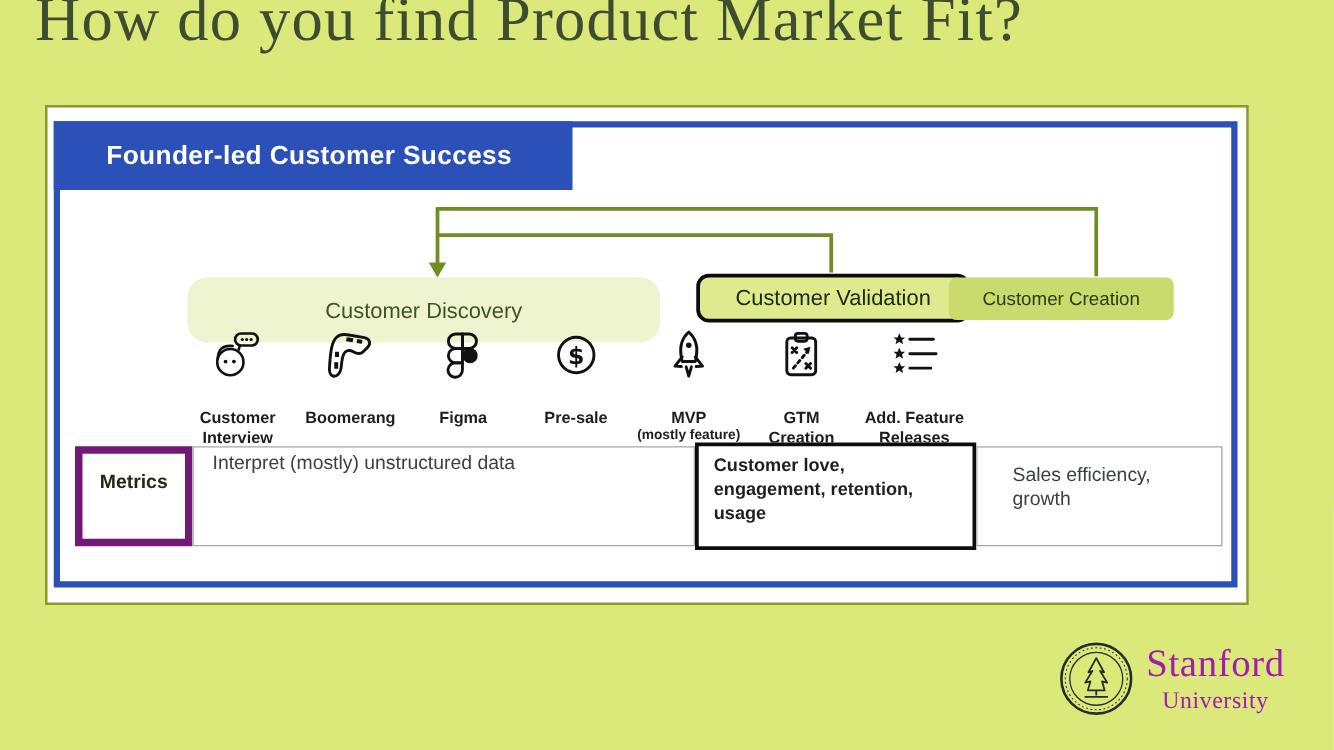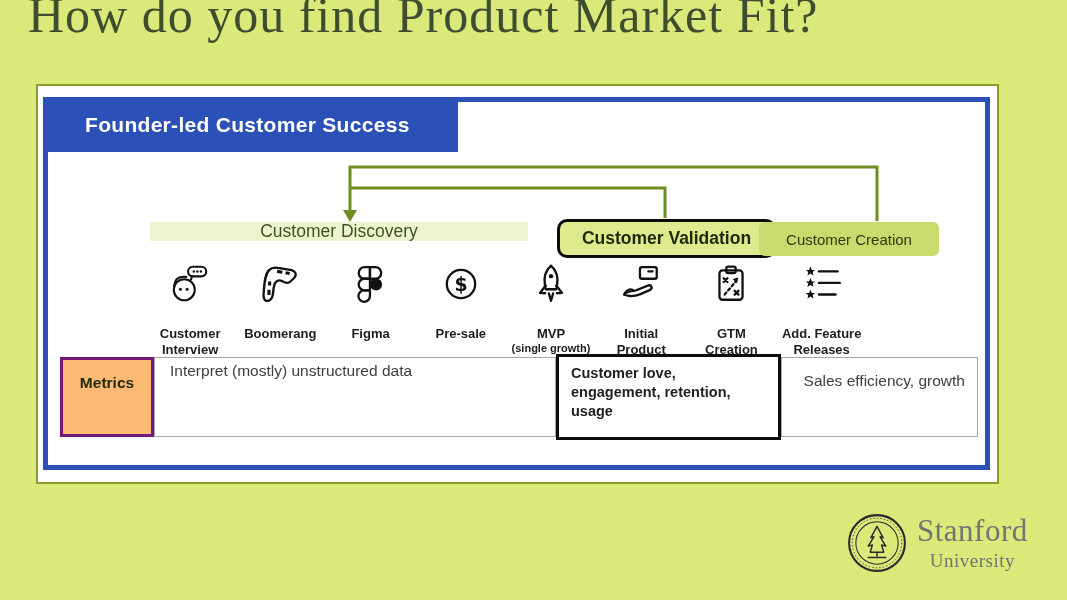--- a/index.html
+++ b/index.html
@@ -17,51 +17,51 @@
     background:#ffffff; border:2px solid #8a9a2b; }
   .blue-panel { position:absolute; left:43px; top:97px; width:947px; height:373px;
     background:#ffffff; border:5px solid #2b50b7; }
   .header-bar { position:absolute; left:43px; top:97px; width:415px; height:55px;
     background:#2b50b7; color:#ffffff; display:flex; align-items:center;
     padding-left:42px; font-size:21px; font-weight:700; letter-spacing:.3px; }
 
   .connectors { position:absolute; left:0; top:0; width:1067px; height:600px; pointer-events:none; }
 
   .stage { position:absolute; display:flex; align-items:center; justify-content:center; }
-  .stage-discovery { left:150px; top:222px; width:378px; height:19px;
-    background:#eef4d0; border-radius:0; color:#3e5322; font-size:17.5px; }
+  .stage-discovery { left:150px; top:222px; width:378px; height:52px;
+    background:#eef4d0; border-radius:16px; color:#3e5322; font-size:17.5px; }
   .stage-validation { left:557px; top:219px; width:219px; height:39px;
     background:#dfe98d; border:3px solid #0c0c0c; border-radius:10px;
-    color:#1c2a09; font-size:17.5px; font-weight:700; }
+    color:#1c2a09; font-size:17.5px; font-weight:400; }
   .stage-creation { left:759px; top:222px; width:180px; height:34px;
     background:#c8db6c; border-radius:6px; color:#2d3b10; font-size:15px; }
 
   .tools-row { position:absolute; left:145px; top:263px; width:812px; height:92px;
     display:grid; grid-template-columns:repeat(9,1fr); }
   .tool { display:flex; flex-direction:column; align-items:center; }
   .tool-icon { width:42px; height:42px; flex:0 0 auto; }
   .tool-icon svg { width:42px; height:42px; display:block; }
   .tool-label { margin-top:21px; font-size:13px; font-weight:700; color:#1d1d1d;
     text-align:center; line-height:1.22; white-space:pre-line; }
   .tool-sub { font-size:11px; font-weight:700; color:#1d1d1d; text-align:center; line-height:1.1; }
 
   .m-cell { position:absolute; background:#ffffff; }
-  .m-label { left:60px; top:357px; width:94px; height:80px; background:#fdba74;
-    border:3px solid #701a75; font-weight:700; font-size:15.5px; color:#222a12;
+  .m-label { left:60px; top:357px; width:94px; height:80px; background:#ffffff;
+    border:6px solid #701a75; font-weight:700; font-size:15.5px; color:#222a12;
     padding-top:14px; text-align:center; }
   .m-c1 { left:154px; top:357px; width:402px; height:80px; border:1px solid #a6a6a6;
     font-size:15.5px; color:#3c4043; padding:4px 15px; }
   .m-c2 { left:556px; top:354px; width:225px; height:86px; border:3.5px solid #0c0c0c;
     font-weight:700; font-size:14.5px; color:#1f1f1f; padding:7px 12px; line-height:1.3; }
   .m-c3 { left:781px; top:357px; width:197px; height:80px; border:1px solid #a6a6a6;
-    font-size:15.5px; color:#3c4043; padding:13px 12px; line-height:1.25;text-align:right; }
+    font-size:15.5px; color:#3c4043; padding:13px 28px; line-height:1.25; }
 
   .stanford { position:absolute; left:846px; top:512px; display:flex; align-items:center; gap:9px; }
   .seal svg { display:block; }
-  .stanford-text { font-family:"Liberation Serif","DejaVu Serif",serif; color:#737373; }
+  .stanford-text { font-family:"Liberation Serif","DejaVu Serif",serif; color:#a21caf; }
   .stanford-name { font-size:31px; line-height:1; letter-spacing:.5px; }
   .stanford-univ { font-size:19px; text-align:center; margin-top:4px; letter-spacing:.5px; }
 
   .ic { stroke:#111; stroke-width:2.2; fill:none; stroke-linecap:round; stroke-linejoin:round; }
   .icf { fill:#111; stroke:none; }
 </style>
 </head>
 <body>
 
 <div class="page">
@@ -148,36 +148,23 @@
       <span class="tool-icon">
         <svg viewBox="0 0 40 40">
           <path class="ic" d="M20,2.5 C25,7 27,14 25.8,21 L25,25 H15 L14.2,21 C13,14 15,7 20,2.5 Z"></path>
           <circle class="icf" cx="20" cy="12.5" r="2.1"></circle>
           <path class="ic" d="M15,21.5 L9.5,28.5 L14.4,28.8"></path>
           <path class="ic" d="M25,21.5 L30.5,28.5 L25.6,28.8"></path>
           <path class="ic" d="M18,29 L20,36 L22,29"></path>
         </svg>
       </span>
       <span class="tool-label">MVP</span>
-      <span class="tool-sub">(single growth)</span>
-    </div>
-
-    <div class="tool">
-      <span class="tool-icon">
-        <svg viewBox="0 0 40 40">
-          <rect class="ic" x="19" y="4" width="16" height="11" rx="2"></rect>
-          <path class="ic" d="M27,8 h4"></path>
-          <path class="ic" d="M4,30 C7.5,25.5 12,27.5 15.5,26 L26.5,21.5 C30,20.2 31.6,24.2 28.2,25.8 L19.5,29.6 C13.5,32 8.5,32.3 4,30 Z"></path>
-          <path class="ic" d="M4,30 C5.5,26 9,24.5 12,25.5"></path>
-        </svg>
-      </span>
-      <span class="tool-label">Initial
-Product</span>
-      <span class="tool-sub"></span>
-    </div>
+      <span class="tool-sub">(mostly feature)</span>
+    </div>
+
 
     <div class="tool">
       <span class="tool-icon">
         <svg viewBox="0 0 40 40">
           <rect class="ic" x="9" y="7" width="22" height="28" rx="3"></rect>
           <rect class="ic" x="15.5" y="3.5" width="9" height="6" rx="2" fill="#fff"></rect>
           <path class="ic" d="M13,14.5 l3.6,3.6 M16.6,14.5 l-3.6,3.6"></path>
           <path class="ic" d="M23.5,26.5 l3.6,3.6 M27.1,26.5 l-3.6,3.6"></path>
           <path class="ic" d="M14,30 L25,17" stroke-dasharray="2.4,2.8"></path>
           <polygon class="icf" points="21.5,15.2 27,13.8 25.7,19.3"></polygon>

